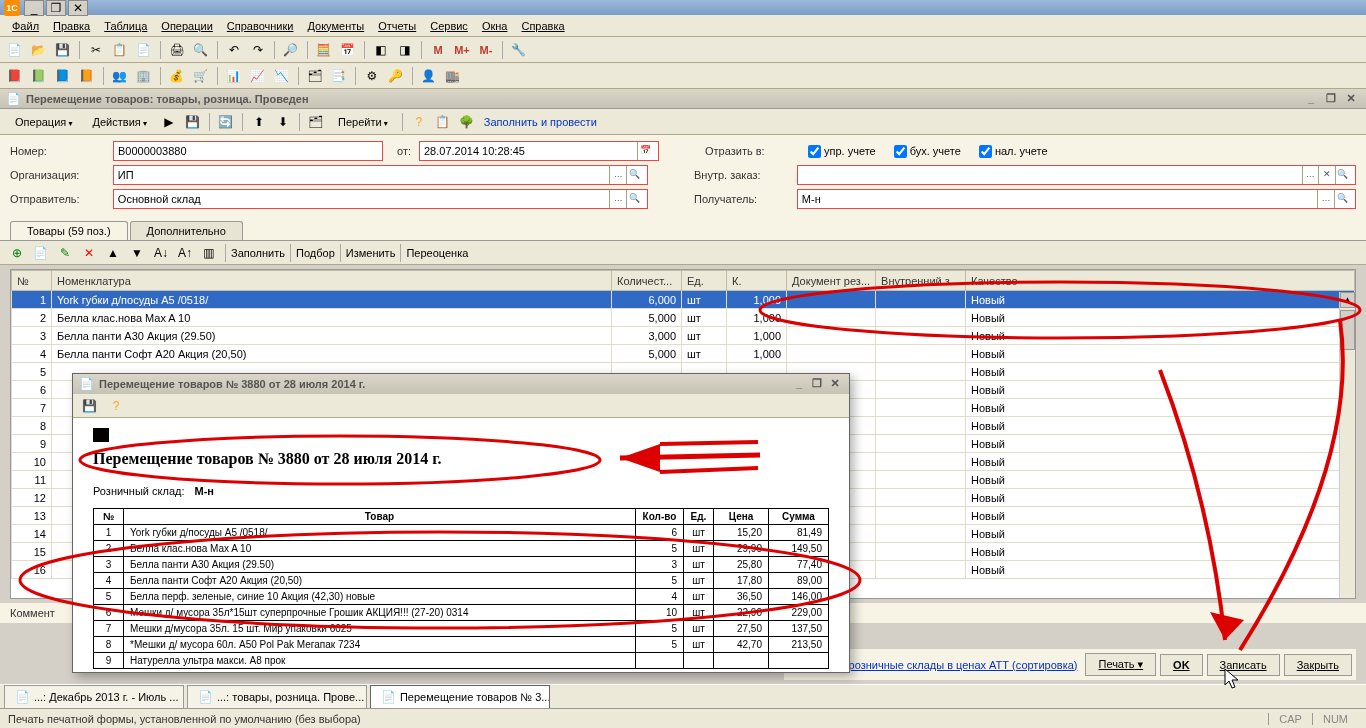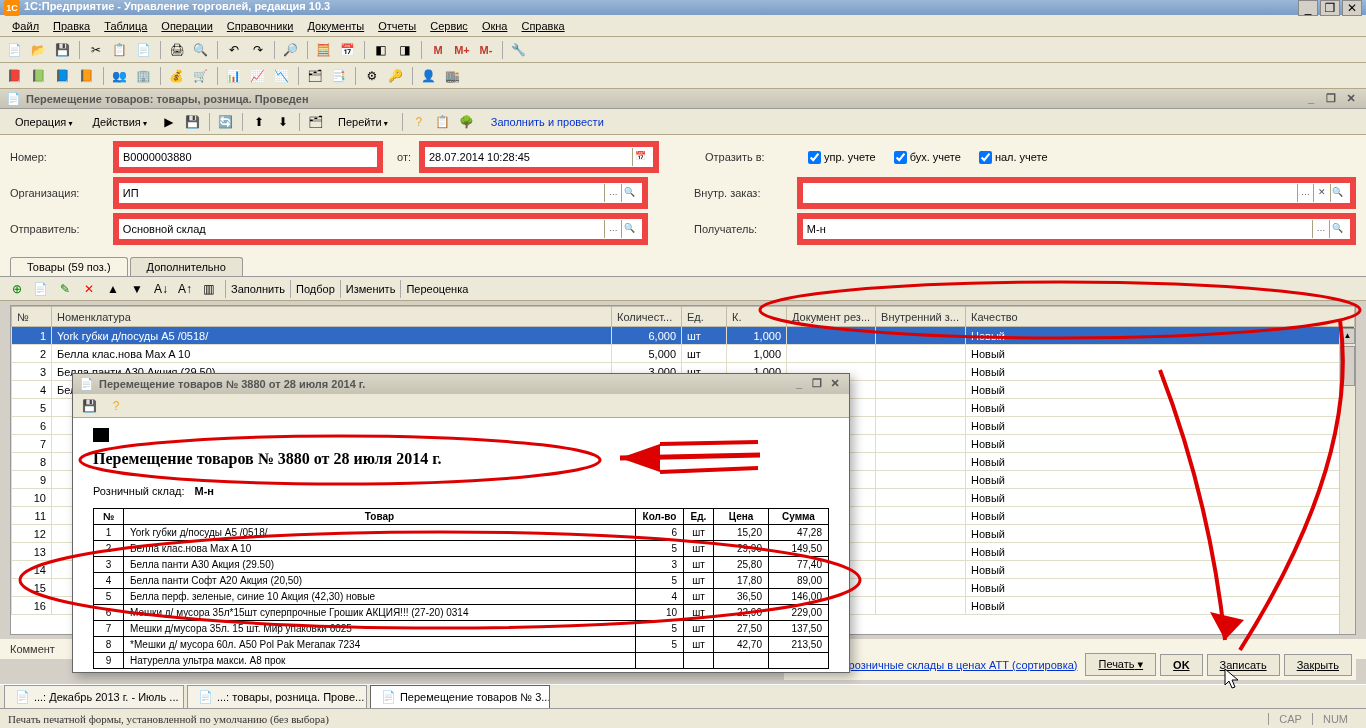--- a/index.html
+++ b/index.html
@@ -24,27 +24,27 @@
 
 
 .mdi-header { height: 20px; background: linear-gradient(#dad6c8, #c6c2b4); display: flex; align-items: center; padding: 0 6px; color: #555; font-weight: bold; border-bottom: 1px solid #999; }
 .mdi-header .spacer { flex: 1; }
 .mdi-header .mdibtn { width: 18px; height: 14px; margin-left: 2px; cursor: pointer; text-align: center; line-height: 12px; color: #555; }
 
 
 .doc-toolbar { height: 26px; background: #ece9d8; display: flex; align-items: center; padding: 2px 6px; gap: 2px; border-bottom: 1px solid #b0a888; }
 .doc-toolbar .txtbtn { padding: 3px 8px; cursor: pointer; border: 1px solid transparent; }
 .doc-toolbar .dd::after { content: " ▾"; font-size: 8px; }
-.doc-toolbar .link { color: #0033cc; cursor: pointer; padding: 3px 4px; margin-left: 7px; }
+.doc-toolbar .link { color: #0033cc; cursor: pointer; padding: 3px 4px; }
 
 
 .form-pane { background: #f7f3e5; padding: 6px 10px; }
 .form-row { display: flex; align-items: center; margin-bottom: 4px; gap: 8px; }
 .fld-label { width: 95px; color: #333; }
-.fld-input { height: 32px; border: 6px solid #ef4444; background: #fff; padding: 2px 4px; display: flex; align-items: center; }
+.fld-input { height: 20px; border: 1px solid #ef4444; background: #fff; padding: 2px 4px; display: flex; align-items: center; }
 .fld-input input { border: none; outline: none; width: 100%; font-size: 11px; background: transparent; }
 .fld-btn { width: 18px; height: 18px; border-left: 1px solid #a7a37e; text-align: center; line-height: 16px; cursor: pointer; color: #555; font-size: 9px; }
 .chk { display: flex; align-items: center; gap: 3px; margin-right: 10px; }
 .chk input { width: 13px; height: 13px; }
 
 
 .tabs { display: flex; align-items: flex-end; background: #f7f3e5; padding: 0 10px; border-bottom: 1px solid #999; height: 22px; }
 .tab { padding: 3px 16px; border: 1px solid #999; border-bottom: none; margin-right: 2px; background: #e8e4d4; cursor: pointer; border-radius: 3px 3px 0 0; }
 .tab.active { background: #f7f3e5; }
 
@@ -68,21 +68,21 @@
 .btnbar .btn.ok { font-weight: bold; }
 .btnbar .link { color: #0033cc; text-decoration: underline; cursor: pointer; padding: 2px 4px; }
 
 
 .taskbar { position: absolute; bottom: 20px; left: 0; right: 0; height: 24px; background: #ece9d8; border-top: 1px solid #fff; display: flex; align-items: center; padding: 2px 4px; gap: 3px; }
 .taskbar .task { padding: 3px 10px; border: 1px solid #999; background: #f5f2e8; display: flex; align-items: center; gap: 4px; cursor: pointer; max-width: 180px; overflow: hidden; white-space: nowrap; }
 .taskbar .task.active { background: #fff; border-color: #666; }
 
 
 .statusbar { position: absolute; bottom: 0; left: 0; right: 0; height: 20px; background: #ece9d8; border-top: 1px solid #999; display: flex; align-items: center; padding: 0 8px; }
-.statusbar .msg { flex: 1; color: #333; font-family: Liberation Serif, serif; }
+.statusbar .msg { flex: 1; color: #333; }
 .statusbar .cell { border-left: 1px solid #999; padding: 0 10px; color: #888; }
 
 
 .popup { position: absolute; left: 72px; top: 373px; width: 778px; height: 300px; background: #fff; border: 1px solid #666; box-shadow: 4px 4px 10px rgba(0,0,0,0.3); z-index: 50; display: flex; flex-direction: column; }
 .popup-title { height: 20px; background: linear-gradient(#dad6c8, #c6c2b4); display: flex; align-items: center; padding: 0 6px; color: #555; font-weight: bold; }
 .popup-title .spacer { flex: 1; }
 .popup-title .pbtn { width: 16px; height: 14px; margin-left: 2px; text-align: center; line-height: 12px; cursor: pointer; }
 .popup-tb { height: 24px; background: #ece9d8; display: flex; align-items: center; padding: 2px 6px; gap: 4px; border-bottom: 1px solid #b0a888; }
 .popup-body { flex: 1; padding: 10px 20px; overflow: auto; background: #fff; }
 .popup-body .sel-marker { width: 16px; height: 14px; background: #000; margin-bottom: 8px; }
@@ -106,21 +106,20 @@
 
 .vscroll { position: absolute; right: 0; top: 22px; bottom: 0; width: 16px; background: #ece9d8; border-left: 1px solid #ccc; }
 .vscroll .arr { height: 16px; background: #d4d0c8; border: 1px solid #999; text-align: center; font-size: 8px; line-height: 14px; }
 .vscroll .thumb { height: 40px; background: #d4d0c8; border: 1px solid #999; margin-top: 2px; }
 </style>
 </head>
 <body>
 
 <div class="titlebar">
   <div class="icon1c">1C</div>
-  <div class="title">1С:Предприятие - Управление торговлей, редакция 10.3</div>
   <div class="winbtns">
     <div class="winbtn">_</div>
     <div class="winbtn">❐</div>
     <div class="winbtn">✕</div>
   </div>
 </div>
 
 <div class="menubar">
   <span class="item"><u>Файл</u></span>
   <span class="item"><u>Правка</u></span>
@@ -673,21 +672,21 @@
             <th>Сумма</th>
       </tr>
         </thead>
       <tbody id="popup-body-rows">
           <tr>
             <td class="c">1</td>
             <td>York губки д/посуды А5 /0518/</td>
             <td class="r">6</td>
             <td class="c">шт</td>
             <td class="r">15,20</td>
-            <td class="r">47,28</td>
+            <td class="r">81,49</td>
           </tr>
           <tr>
             <td class="c">2</td>
             <td>Белла клас.нова Max A 10</td>
             <td class="r">5</td>
             <td class="c">шт</td>
             <td class="r">29,90</td>
             <td class="r">149,50</td>
           </tr>
           <tr>

